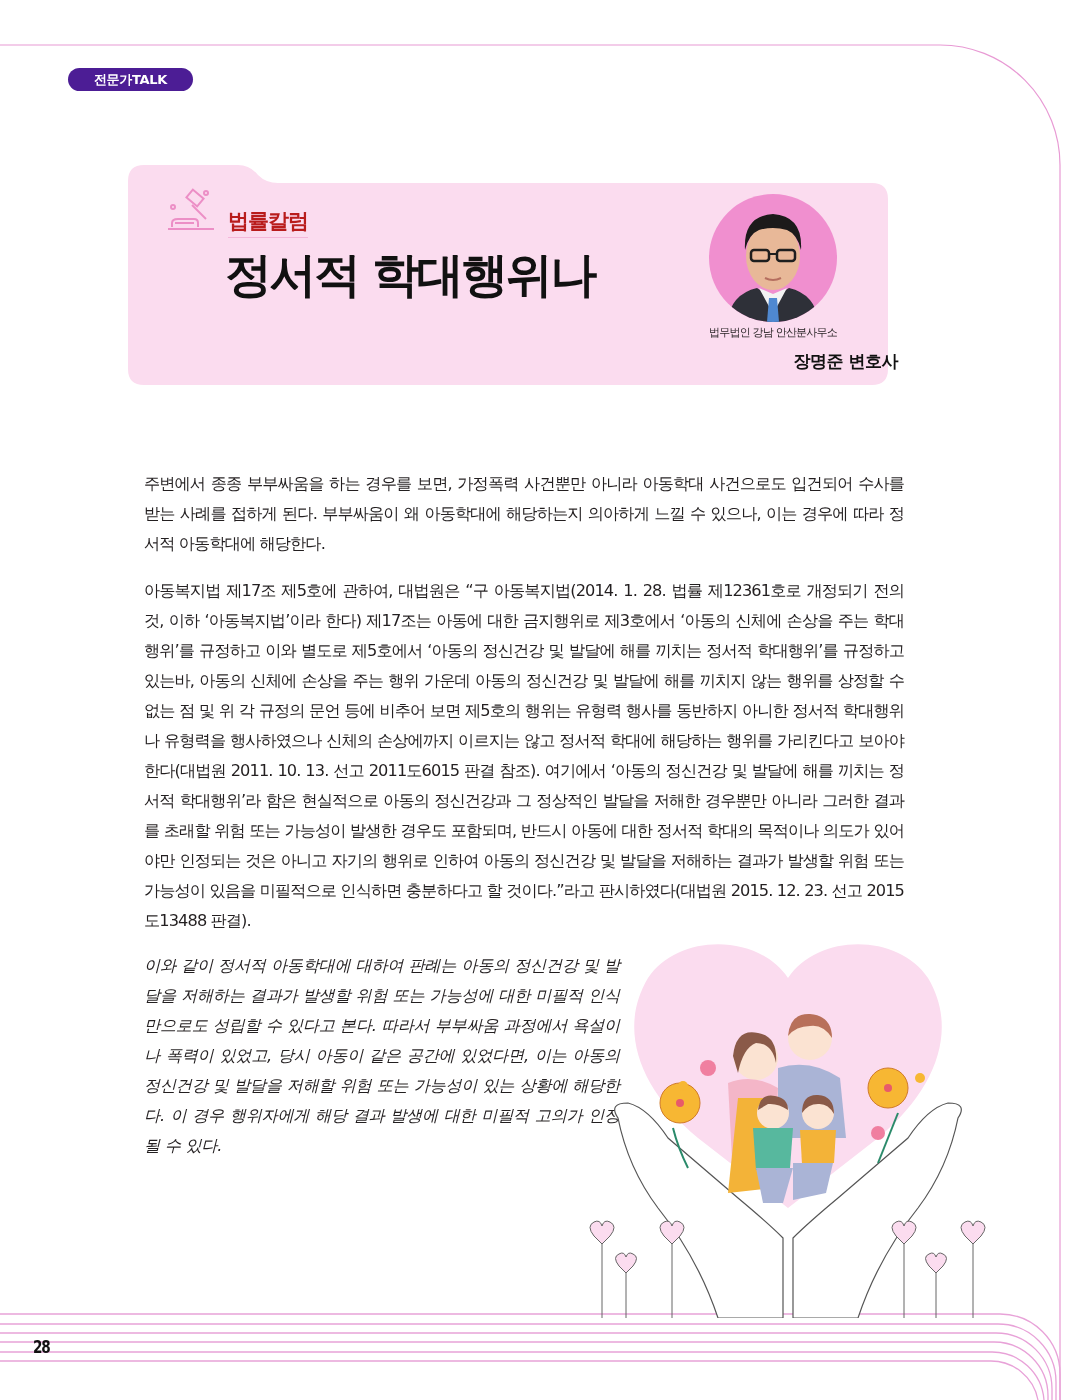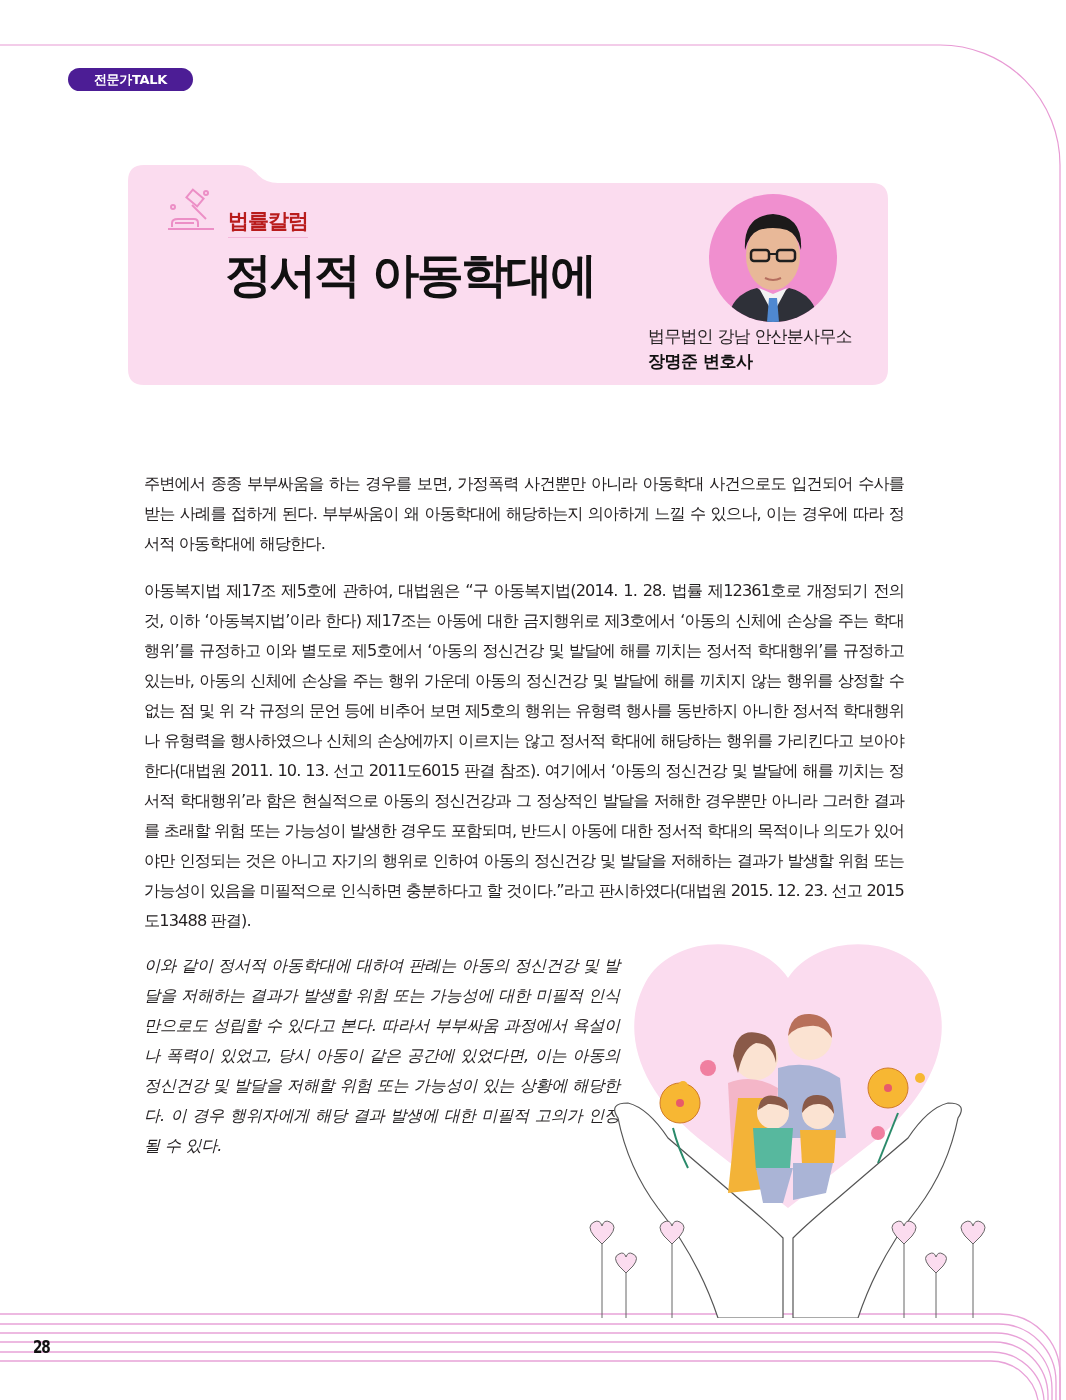--- a/index.html
+++ b/index.html
@@ -5,22 +5,22 @@
   html,body{margin:0;padding:0;background:#fff;}
   body{width:1066px;height:1400px;position:relative;overflow:hidden;font-family:"DejaVu Sans","Liberation Sans",sans-serif;color:#231f20;}
   .frame-svg{position:absolute;left:0;top:0;width:1066px;height:1400px;pointer-events:none;}
   .section-tag{position:absolute;left:68px;top:68px;width:125px;height:23px;border-radius:12px;background:#4c1d95;color:#fff;font-size:13px;font-weight:bold;line-height:23px;text-align:center;letter-spacing:-0.3px;}
   .header-card{position:absolute;left:128px;top:165px;width:760px;height:220px;}
   .header-card .bg{position:absolute;inset:0;}
   .column-label{position:absolute;left:100px;top:42px;font-size:21px;font-weight:bold;color:#b91c1c;letter-spacing:-1px;padding-bottom:2px;border-bottom:1px solid #f3b7da;}
   .gavel-icon{position:absolute;left:38px;top:22px;width:52px;height:48px;}
   .article-title{position:absolute;left:97px;top:82px;font-size:47px;font-weight:bold;line-height:56px;color:#111;letter-spacing:-2.5px;margin:0;}
   .author-photo{position:absolute;left:581px;top:29px;width:128px;height:128px;border-radius:50%;background:#f08fcf;overflow:hidden;}
-  .author-org{position:absolute;left:520px;top:160px;width:250px;text-align:left;font-size:17px;color:#231f20;letter-spacing:-0.8px;}
-  .author-name{position:absolute;left:520px;top:185px;width:250px;text-align:left;font-size:17px;font-weight:bold;color:#111;letter-spacing:-0.5px;}
+  .author-org{position:absolute;left:520px;top:160px;width:250px;text-align:center;font-size:11px;color:#231f20;letter-spacing:-0.8px;}
+  .author-name{position:absolute;left:520px;top:185px;width:250px;text-align:right;font-size:17px;font-weight:bold;color:#111;letter-spacing:-0.5px;}
   .body-text{position:absolute;left:128px;font-size:16.2px;line-height:30px;color:#231f20;letter-spacing:-0.9px;margin:16px;text-align:justify;}
   .p1{top:453px;width:760px;}
   .p2{top:560px;width:760px;}
   .p3{top:935px;width:476px;letter-spacing:-0.3px;font-style:italic;}
   .illustration{position:absolute;left:578px;top:938px;width:420px;height:380px;}
   .page-number{position:absolute;left:33px;top:1337px;font-size:17px;font-weight:bold;color:#111;letter-spacing:-1.5px;transform:scaleX(0.8);transform-origin:left;}
 </style>
 </head>
 <body>
 
@@ -48,21 +48,21 @@
     <line x1="26" y1="18" x2="40" y2="32"></line>
     <circle cx="7" cy="20" r="2"></circle>
     <circle cx="40" cy="6" r="2"></circle>
     <path d="M6 40 V36 Q6 32 12 32 H28 Q32 32 32 36 V40"></path>
     <line x1="9" y1="36" x2="28" y2="36"></line>
     <line x1="2" y1="42" x2="48" y2="42"></line>
   </svg>
   <div class="column-label">법률칼럼</div>
 
   <h1 class="article-title">
-    <span>정서적 아동학대에</span><br>
+    <span>정서적 학대행위나</span><br>
   </h1>
 
   <div class="author-photo">
     <svg viewBox="0 0 128 128" width="128" height="128">
       <path d="M18 128 Q22 100 48 94 L64 104 L80 94 Q106 100 110 128 Z" fill="#2e3038"></path>
       <path d="M50 94 L64 120 L78 94 L64 100 Z" fill="#f2f2f2"></path>
       <path d="M60 104 L68 104 L70 128 L58 128 Z" fill="#4f88d0"></path>
       <ellipse cx="64" cy="62" rx="27" ry="34" fill="#e8b898"></ellipse>
       <path d="M36 56 Q34 22 64 20 Q94 22 92 56 Q88 40 78 36 Q64 32 50 36 Q40 40 36 56 Z" fill="#1c1a1a"></path>
       <rect x="42" y="56" width="18" height="11" rx="3" fill="none" stroke="#1e1e1e" stroke-width="2.5"></rect>

